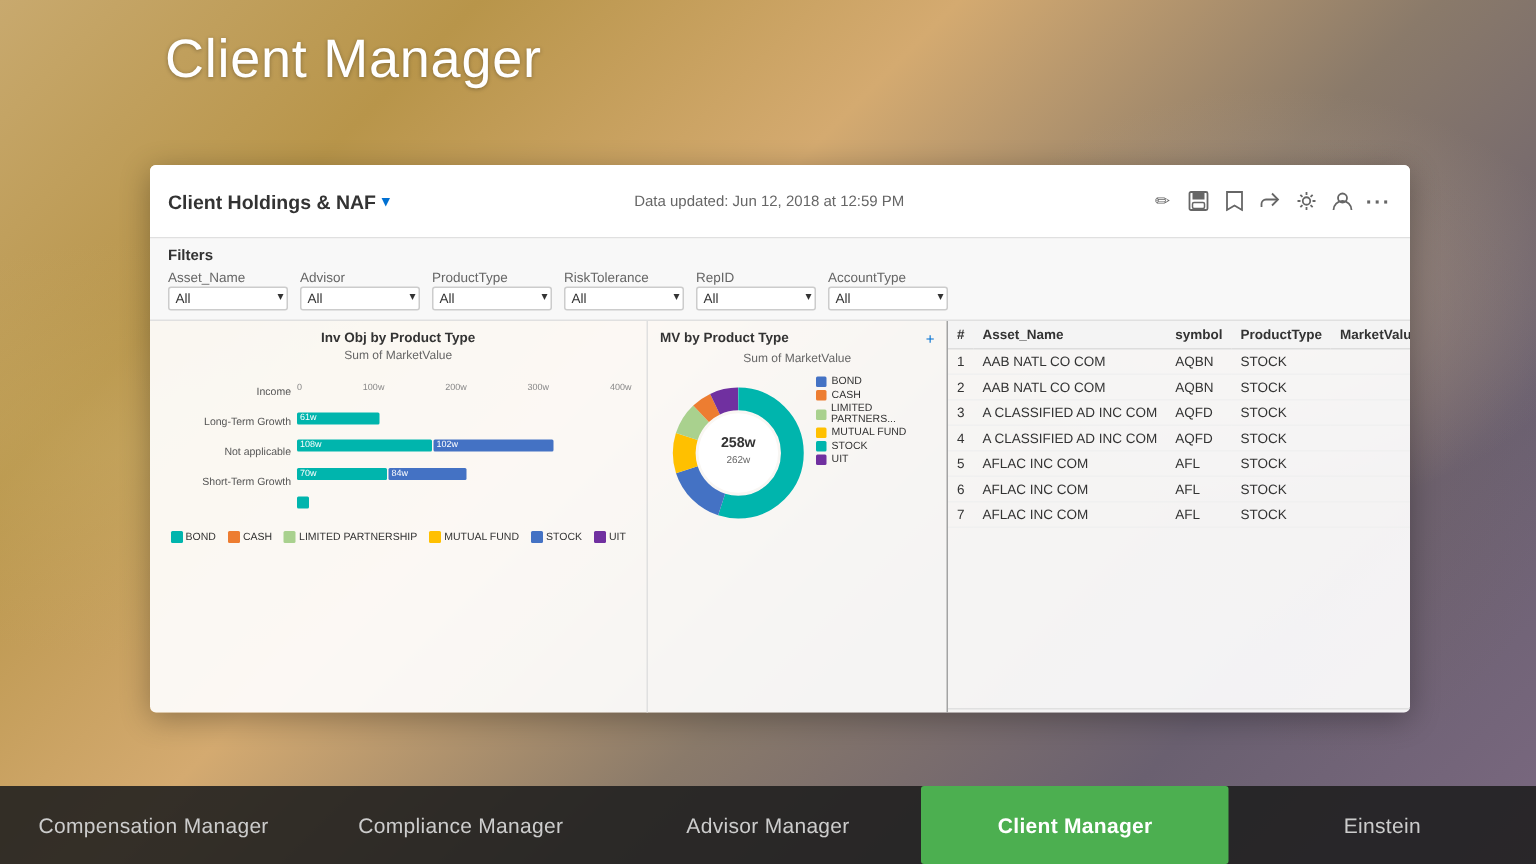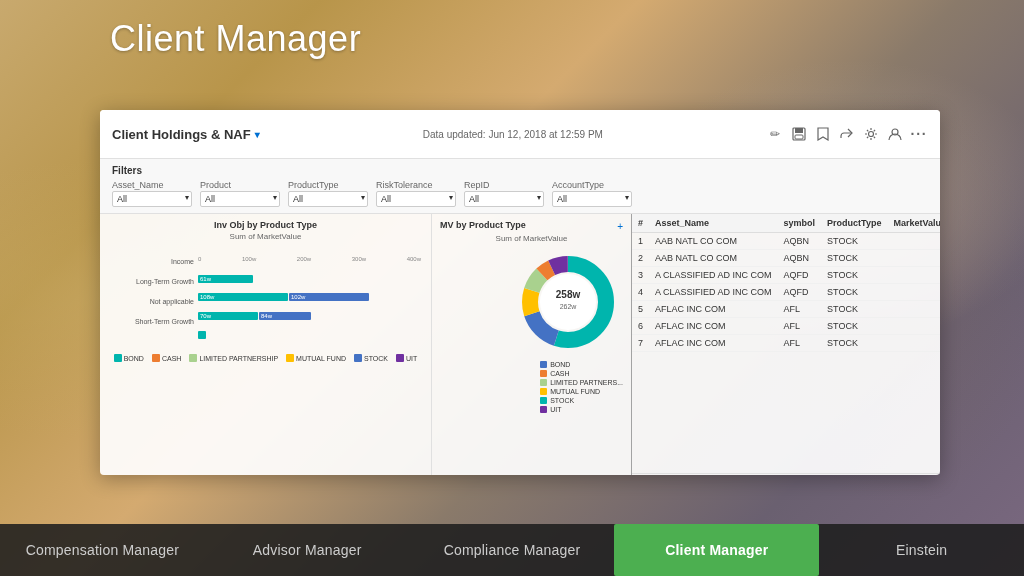--- a/index.html
+++ b/index.html
@@ -240,22 +240,22 @@
     .nav-item.active {
       background: #4CAF50;
       color: white;
       font-weight: 600;
       border-radius: 2px;
     }
 
     
     .donut-wrapper {
       display: flex;
-      flex-direction: column;
-      align-items: flex-end;
+      flex-direction: row;
+      align-items: flex-start;
     }
 
     .donut-legend {
       margin-top: 4px;
       display: flex;
       flex-direction: column;
       gap: 2px;
     }
 
     .legend-item {
@@ -361,21 +361,21 @@
   </div>
 
   <div class="filters-section">
     <div class="filters-label">Filters</div>
     <div class="filters-row">
       <div class="filter-select">
         <span class="filter-select-label">Asset_Name</span>
         <div class="filter-select-value" style="position:relative;">All<span style="position:absolute;right:2px;top:1px;font-size:8px;">▾</span></div>
       </div>
       <div class="filter-select">
-        <span class="filter-select-label">Product</span>
+        <span class="filter-select-label">Advisor</span>
         <div class="filter-select-value" style="position:relative;">All<span style="position:absolute;right:2px;top:1px;font-size:8px;">▾</span></div>
       </div>
       <div class="filter-select">
         <span class="filter-select-label">ProductType</span>
         <div class="filter-select-value" style="position:relative;">All<span style="position:absolute;right:2px;top:1px;font-size:8px;">▾</span></div>
       </div>
       <div class="filter-select">
         <span class="filter-select-label">RiskTolerance</span>
         <div class="filter-select-value" style="position:relative;">All<span style="position:absolute;right:2px;top:1px;font-size:8px;">▾</span></div>
       </div>
@@ -605,24 +605,24 @@
     </div>
   </div>
 
 </div>
 
 <nav class="bottom-nav">
   <div class="nav-item">
     <span>Compensation Manager</span>
   </div>
   <div class="nav-item">
+    <span>Compliance Manager</span>
+  </div>
+  <div class="nav-item">
     <span>Advisor Manager</span>
-  </div>
-  <div class="nav-item">
-    <span>Compliance Manager</span>
   </div>
   <div class="nav-item active">
     <span>Client Manager</span>
   </div>
   <div class="nav-item">
     <span>Einstein</span>
   </div>
 </nav>
 
 </body></html>

